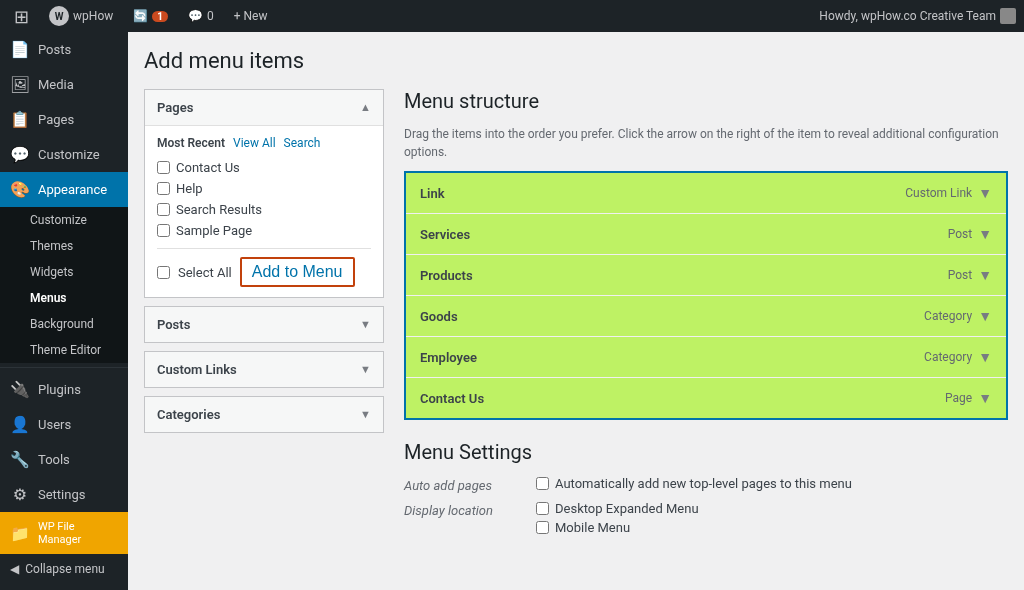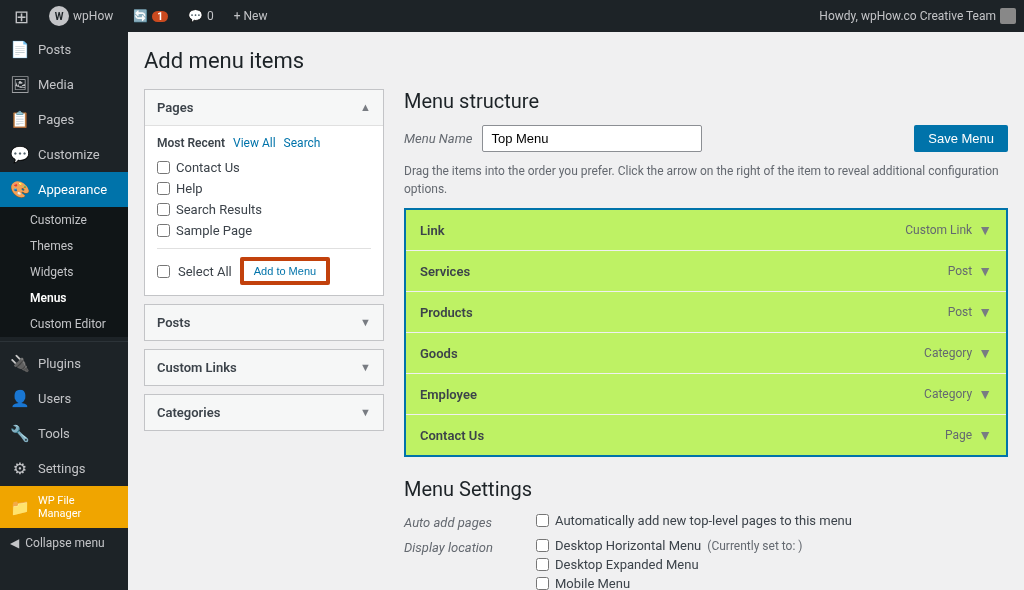--- a/index.html
+++ b/index.html
@@ -46,21 +46,21 @@
     .accordion-header { display: flex; align-items: center; justify-content: space-between; padding: 10px 12px; font-weight: 600; font-size: 13px; cursor: pointer; background: #f6f7f7; }
     .accordion-header .chevron { color: #787c82; font-size: 11px; }
     .accordion-body { padding: 10px 12px; border-top: 1px solid #e0e0e0; }
     .tab-row { display: flex; gap: 8px; margin-bottom: 10px; font-size: 12px; }
     .tab-link { color: #0073aa; cursor: pointer; text-decoration: none; }
     .tab-link.active { color: #3c434a; font-weight: 600; }
     .page-item { display: flex; align-items: center; gap: 6px; margin-bottom: 6px; font-size: 13px; }
     .page-item input[type="checkbox"] { cursor: pointer; }
     .select-all-row { display: flex; align-items: center; gap: 8px; margin-top: 10px; padding-top: 8px; border-top: 1px solid #e0e0e0; }
     .select-all-label { font-size: 13px; }
-    .add-to-menu-btn { background: #fff; border: 4px solid #c2410c; color: #0073aa; padding: 4px 10px; font-size: 11px; cursor: pointer; border-radius: 2px; }
+    .add-to-menu-btn { background: #fff; border: 2px solid #c2410c; color: #0073aa; padding: 4px 10px; font-size: 16px; cursor: pointer; border-radius: 2px; }
 
     
     .menu-structure { flex: 1; }
     .menu-structure-title { font-size: 20px; font-weight: 400; color: #1d2327; margin-bottom: 12px; }
     .menu-name-row { display: flex; align-items: center; gap: 10px; margin-bottom: 10px; }
     .menu-name-label { font-size: 13px; color: #646970; font-style: italic; }
     .menu-name-input { border: 1px solid #8c8f94; padding: 5px 8px; font-size: 13px; width: 220px; border-radius: 2px; }
     .save-menu-btn { background: #0073aa; color: #fff; border: none; padding: 6px 14px; font-size: 13px; cursor: pointer; border-radius: 2px; margin-left: auto; }
     .drag-hint { font-size: 12px; color: #646970; margin-bottom: 10px; line-height: 1.5; }
 
@@ -142,21 +142,24 @@
         <li class="sidebar-sub-item">
           <span>Themes</span>
         </li>
         <li class="sidebar-sub-item">
           <span>Widgets</span>
         </li>
         <li class="sidebar-sub-item active">
           <span>Menus</span>
         </li>
         <li class="sidebar-sub-item">
-          <span>Custom Editor</span>
+          <span>Background</span>
+        </li>
+        <li class="sidebar-sub-item">
+          <span>Theme Editor</span>
         </li>
       </ul>
       <div class="sidebar-divider"></div>
       <li class="sidebar-item">
         <span class="icon">🔌</span>
         <span>Plugins</span>
       </li>
       <li class="sidebar-item">
         <span class="icon">👤</span>
         <span>Users</span>
@@ -241,25 +244,20 @@
             <span>Categories</span>
             <span class="chevron">▼</span>
           </div>
         </div>
 
       </div>
 
       <div class="menu-structure">
         <h2 class="menu-structure-title">Menu structure</h2>
 
-        <div class="menu-name-row">
-          <label class="menu-name-label">Menu Name</label>
-          <input class="menu-name-input" type="text" value="Top Menu" style="">
-          <button class="save-menu-btn">Save Menu</button>
-        </div>
 
         <p class="drag-hint">Drag the items into the order you prefer. Click the arrow on the right of the item to reveal additional configuration options.</p>
 
         <div class="menu-items-box">
           <div class="menu-item-row">
             <span class="menu-item-name">Link</span>
             <div class="menu-item-right">
               <span class="menu-item-type">Custom Link</span>
               <span class="chevron-down">▼</span>
             </div>
@@ -310,25 +308,20 @@
               <div class="settings-check-row">
                 <input type="checkbox" style="">
                 <span>Automatically add new top-level pages to this menu</span>
               </div>
             </div>
           </div>
 
           <div class="settings-row">
             <span class="settings-label">Display location</span>
             <div class="settings-value">
-              <div class="settings-check-row">
-                <input type="checkbox" style="">
-                <span>Desktop Horizontal Menu</span>
-                <span class="currently-set">(Currently set to: )</span>
-              </div>
               <div class="settings-check-row">
                 <input type="checkbox" style="">
                 <span>Desktop Expanded Menu</span>
               </div>
               <div class="settings-check-row">
                 <input type="checkbox" style="">
                 <span>Mobile Menu</span>
               </div>
 
             </div>

